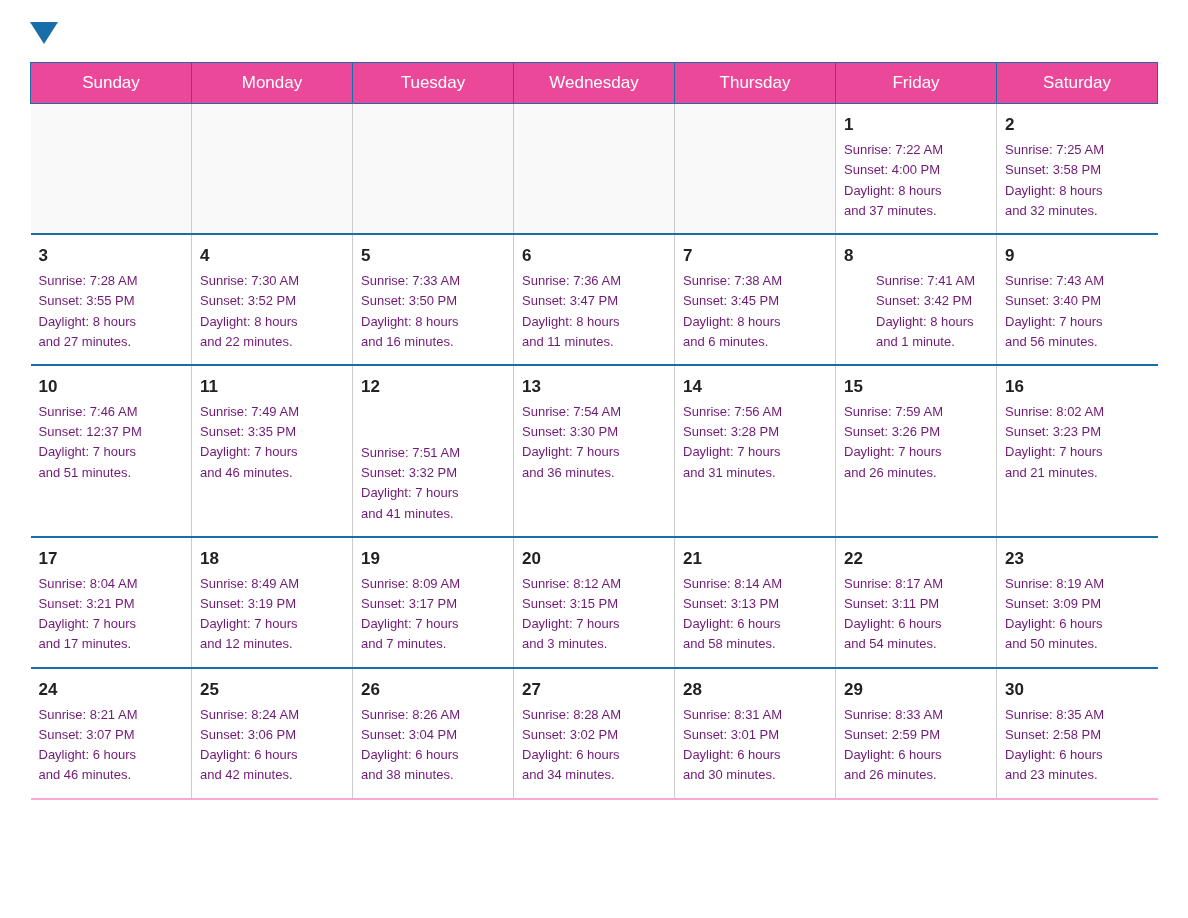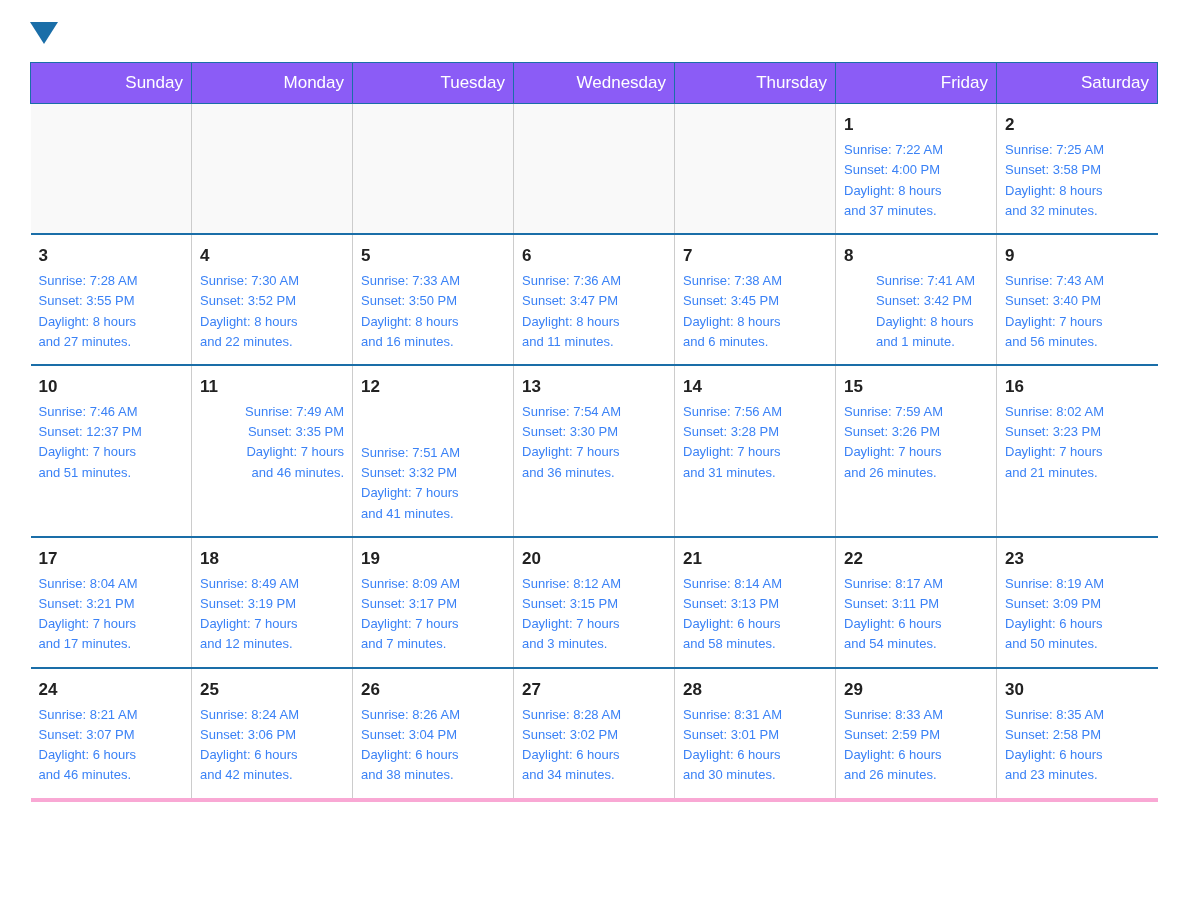--- a/index.html
+++ b/index.html
@@ -59,26 +59,26 @@
     .location-title {
       font-size: 24px;
       color: #222;
       font-weight: normal;
     }
     table {
       width: 100%;
       border-collapse: collapse;
     }
     thead tr th {
-      background-color: #8b5cf6;
+      background-color: #ec4899;
       color: #fff;
       font-size: 17px;
       font-weight: normal;
       padding: 10px 8px;
-      text-align: right;
+      text-align: center;
       border: 1px solid #1a6ea8;
     }
     tbody tr {
       border-bottom: 2px solid #1a6ea8;
     }
     tbody tr td {
       vertical-align: top;
       padding: 8px 8px 12px 8px;
       font-size: 13.5px;
       color: #222;
@@ -91,25 +91,25 @@
     }
     .day-num {
       font-size: 17px;
       font-weight: bold;
       color: #222;
       display: block;
       margin-bottom: 2px;
     }
     .day-info {
       font-size: 13px;
-      color: #3b82f6;
+      color: #701a75;
       line-height: 1.55;
     }
     tbody tr:last-child {
-      border-bottom: 4px solid #f9a8d4;
+      border-bottom: 2px solid #f9a8d4;
     }
     .empty-cell {
       background: #f9f9f9;
     }
   </style>
 </head>
 <body>
 
 <div class="header">
   <div class="logo">
@@ -213,21 +213,21 @@
       <tr>
         <td>
           <span class="day-num">10</span>
           <div class="day-info" style="white-space: pre-line;">Sunrise: 7:46 AM
 Sunset: 12:37 PM
 Daylight: 7 hours
 and 51 minutes.</div>
         </td>
         <td>
           <span class="day-num">11</span>
-          <div class="day-info" style="white-space: pre-line; text-align: right;">Sunrise: 7:49 AM
+          <div class="day-info" style="white-space: pre-line;">Sunrise: 7:49 AM
 Sunset: 3:35 PM
 Daylight: 7 hours
 and 46 minutes.</div>
         </td>
         <td>
           <span class="day-num">12</span>
           <div class="day-info" style="white-space: pre-line; margin-top: 43px;">Sunrise: 7:51 AM
 Sunset: 3:32 PM
 Daylight: 7 hours
 and 41 minutes.</div>

